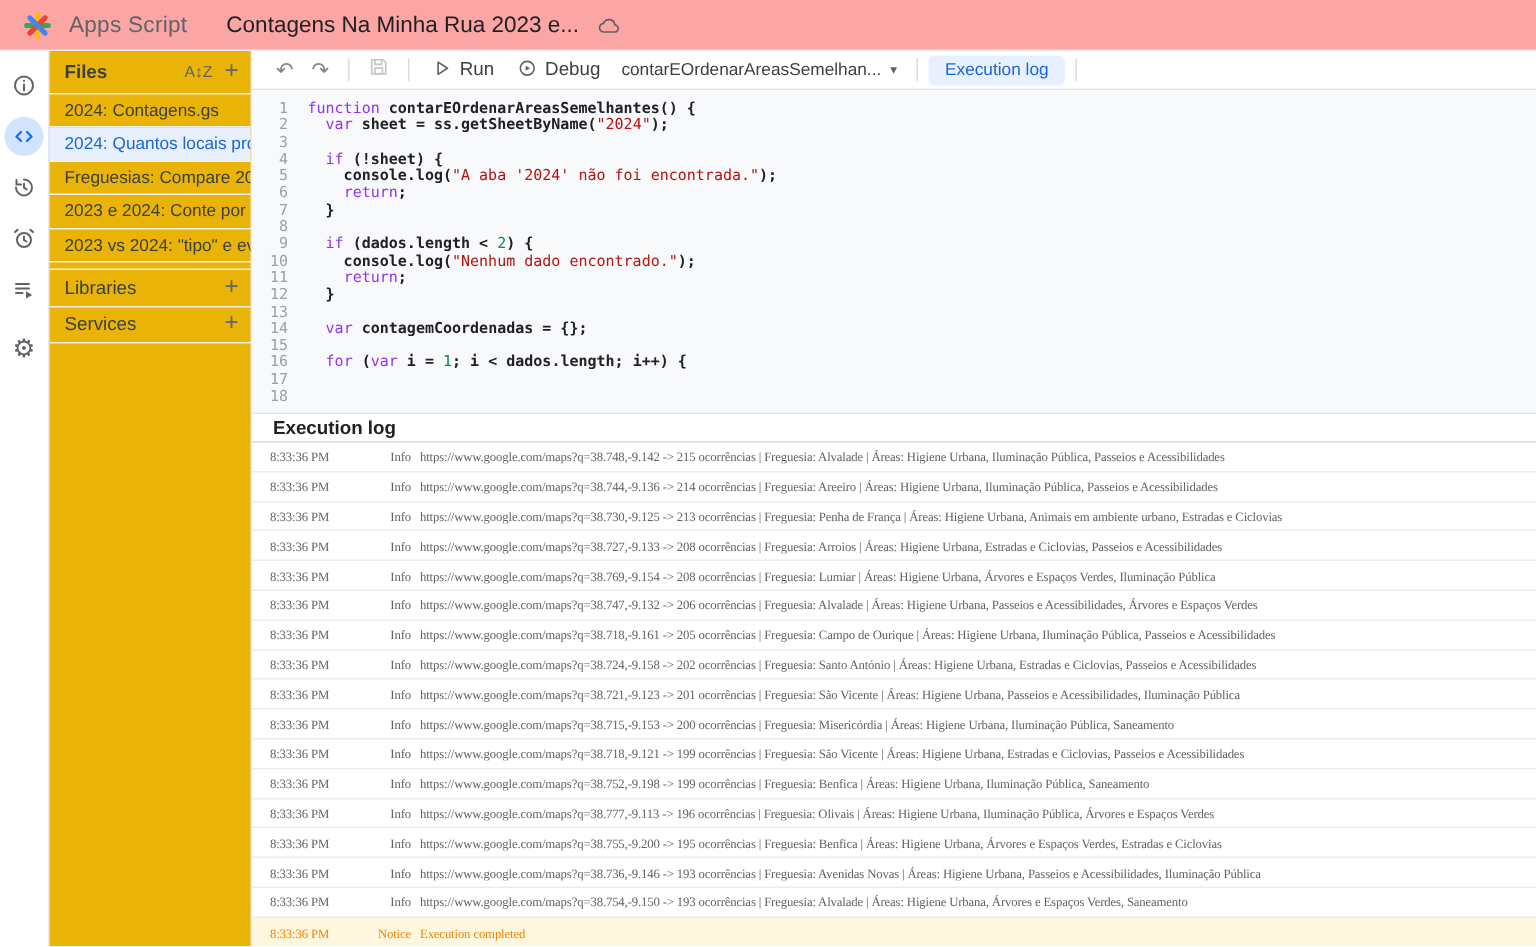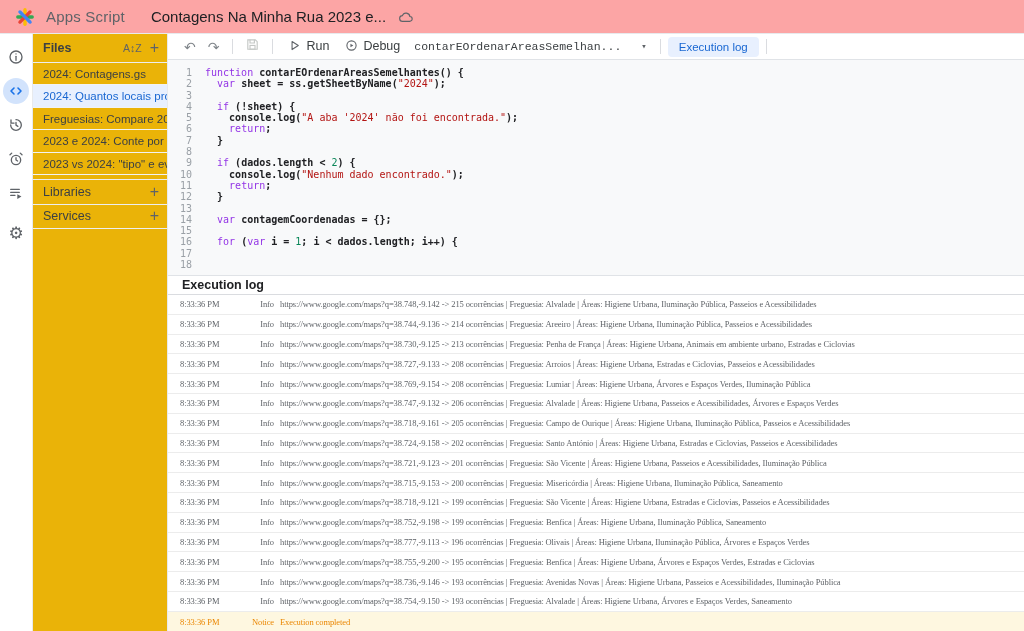--- a/index.html
+++ b/index.html
@@ -45,22 +45,22 @@
   
   .editor-col { flex:1; display:flex; flex-direction:column; min-width:0; }
   .toolbar { height:26px; flex:0 0 26px; display:flex; align-items:center; padding-left:10px;
     border-bottom:1px solid #e0e3e7; background:#fff; }
   .tb-ic { color:#80868b; font-size:14px; line-height:1; padding:0 6px; cursor:pointer;
     font-family:"DejaVu Sans",sans-serif; }
   .tb-sep { width:1px; height:15px; background:#dadce0; margin:0 7px; }
   .tb-btn { display:flex; gap:5px; color:#3c4043; font-size:12.5px;
     padding:0 8px; cursor:pointer; }
   .tb-btn svg { color:#5f6368; }
-  .fn-select { display:flex; align-items:center; gap:20px; color:#3c4043; font-size:11.5px;
-    padding:0 6px; cursor:pointer;font-family:Liberation Mono, monospace; }
+  .fn-select { display:flex; align-items:center; gap:6px; color:#3c4043; font-size:11.5px;
+    padding:0 6px; cursor:pointer; }
   .fn-caret { color:#5f6368; font-size:9px; }
   .chip { background:#e8f0fe; color:#1967d2; font-size:11.5px; font-weight:500;
     border-radius:4px; padding:4px 11px; cursor:pointer; }
   .save-ic { color:#c4c7c5; padding:0 5px; display:flex; align-items:center; cursor:default; }
 
   
   .code-area { height:215px; flex:0 0 215px; background:#f8f9fa; display:flex; padding-top:7px; overflow:hidden; }
   .gutter { width:29px; flex:0 0 29px; text-align:right; padding-right:5px; color:#9aa0a6; }
   .code-lines { flex:1; padding-left:8px; overflow:hidden; }
   .gutter, .code-lines { font-family:"DejaVu Sans Mono","Liberation Mono",monospace; font-size:10px; }

